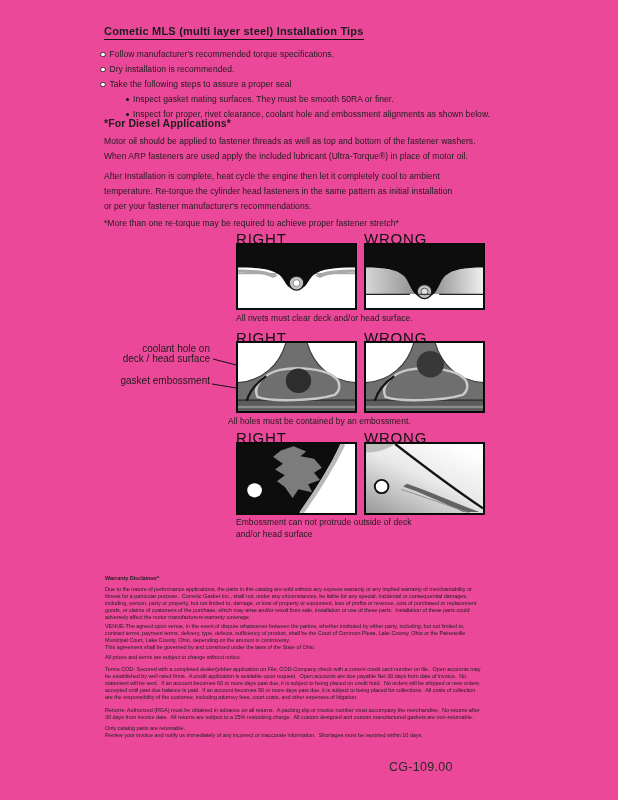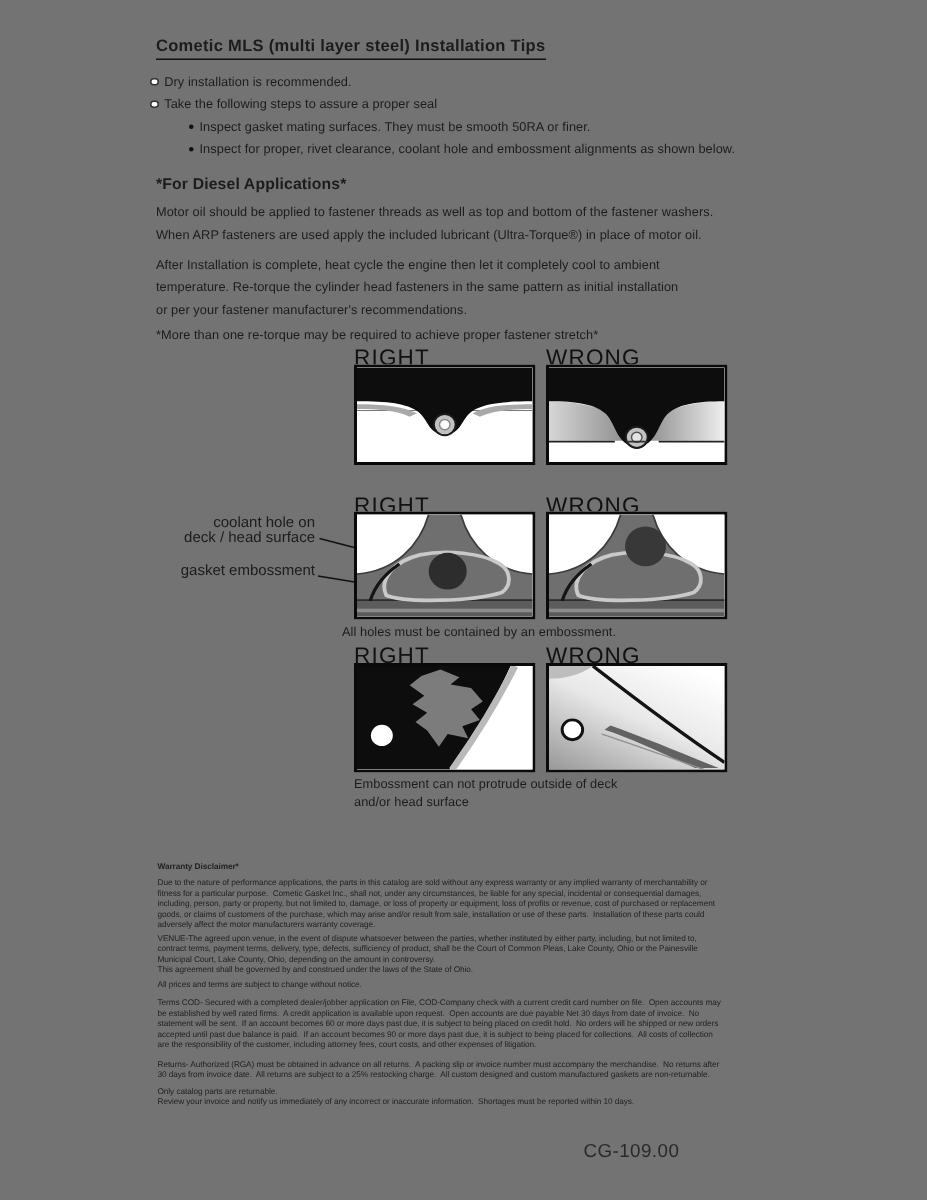--- a/index.html
+++ b/index.html
@@ -1,17 +1,17 @@
 <!DOCTYPE html>
 <html><head>
 <meta charset="utf-8">
 <style>
   html,body{margin:0;padding:0;background:#e8e8e8;}
   .page{
-    position:relative;width:618px;height:800px;background:#737373;
+    position:relative;width:618px;height:800px;background:#ec4899;
     font-family:"Liberation Sans","DejaVu Sans",sans-serif;color:#1c1c1c;
     overflow:hidden;margin:0 auto;
   }
   .abs{position:absolute;}
   .title{
     font-size:11px;font-weight:bold;letter-spacing:.2px;
     display:inline-block;border-bottom:1.5px solid #111;padding-bottom:2px;
   }
   .body-txt{font-size:8.5px;line-height:15px;letter-spacing:.05px;}
   .preline{white-space:pre-line;}
@@ -37,20 +37,24 @@
 </head>
 <body>
 
 <div class="page">
 
   <div class="abs" style="left:104px;top:21px;">
     <span class="title">Cometic MLS (multi layer steel) Installation Tips</span>
   </div>
 
   <div class="abs body-txt" style="left:100px;top:47px;width:470px;">
+    <div class="bullet-row">
+      <span class="b-circle"></span>
+      <span>Follow manufacturer's recommended torque specifications.</span>
+    </div>
     <div class="bullet-row">
       <span class="b-circle"></span>
       <span>Dry installation is recommended.</span>
     </div>
     <div class="bullet-row">
       <span class="b-circle"></span>
       <span>Take the following steps to assure a proper seal</span>
     </div>
     <div class="bullet-row sub">
       <span class="b-dot"></span>
@@ -102,20 +106,21 @@
       <path d="M120,24 C100,24 84,28 74,36 C70,41 68,47 67,52 L120,52 Z" fill="url(#lgwr)"></path>
       <path d="M0,0 H120 V24 C101,24 89,26 81,33 C74.5,39.5 73.5,56 60,56 C46.5,56 45.5,39.5 39,33 C31,26 19,24 0,24 Z" fill="#0d0d0d"></path>
       <line x1="0" y1="52.5" x2="45" y2="52.5" stroke="#222" stroke-width="1.3"></line>
       <line x1="75" y1="52.5" x2="120" y2="52.5" stroke="#222" stroke-width="1.3"></line>
       <circle cx="60" cy="49.5" r="7.5" fill="#c2c2c2" stroke="#1a1a1a" stroke-width="1.4"></circle>
       <circle cx="60" cy="49.5" r="3.6" fill="#e4e4e4" stroke="#555" stroke-width="1"></circle>
       <line x1="53" y1="52.5" x2="67" y2="52.5" stroke="#333" stroke-width="1.2"></line>
     </svg>
   </div>
 
+  <div class="abs caption" style="left:236px;top:312px;width:260px;">All rivets must clear deck and/or head surface.</div>
 
   <div class="abs dg-head" style="left:236px;top:329px;">RIGHT</div>
   <div class="abs dg-head" style="left:364px;top:329px;">WRONG</div>
 
   <div class="abs dg-label" style="left:100px;top:344px;width:110px;">coolant hole on
 deck / head surface</div>
   <div class="abs dg-label" style="left:100px;top:376px;width:110px;">gasket embossment</div>
 
   <svg class="abs" style="left:205px;top:350px;" width="100" height="50">
     <line x1="8" y1="9" x2="93" y2="31" stroke="#111" stroke-width="1"></line>

